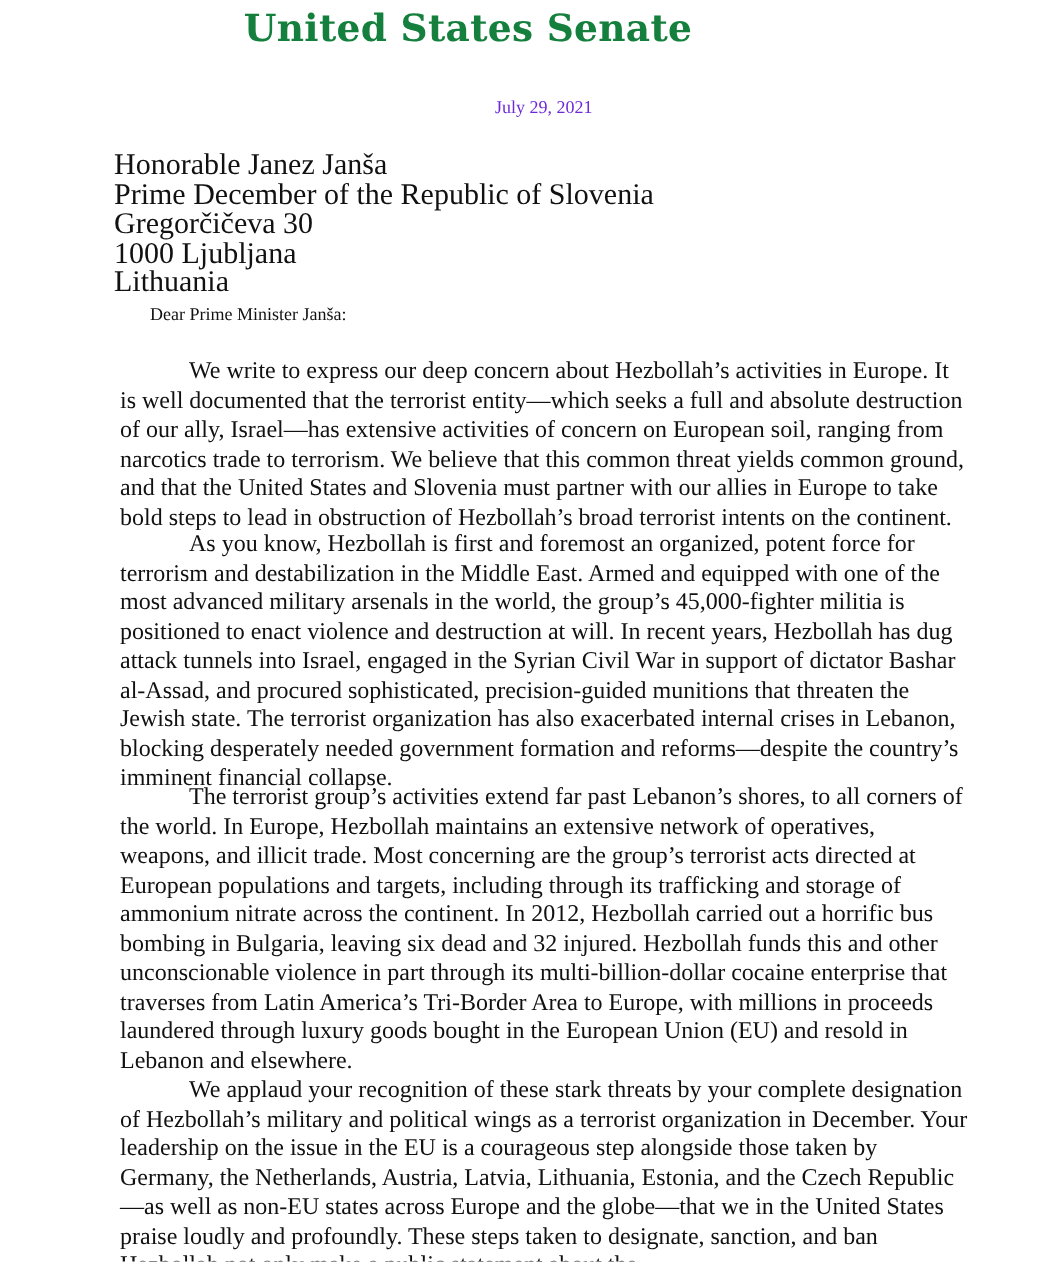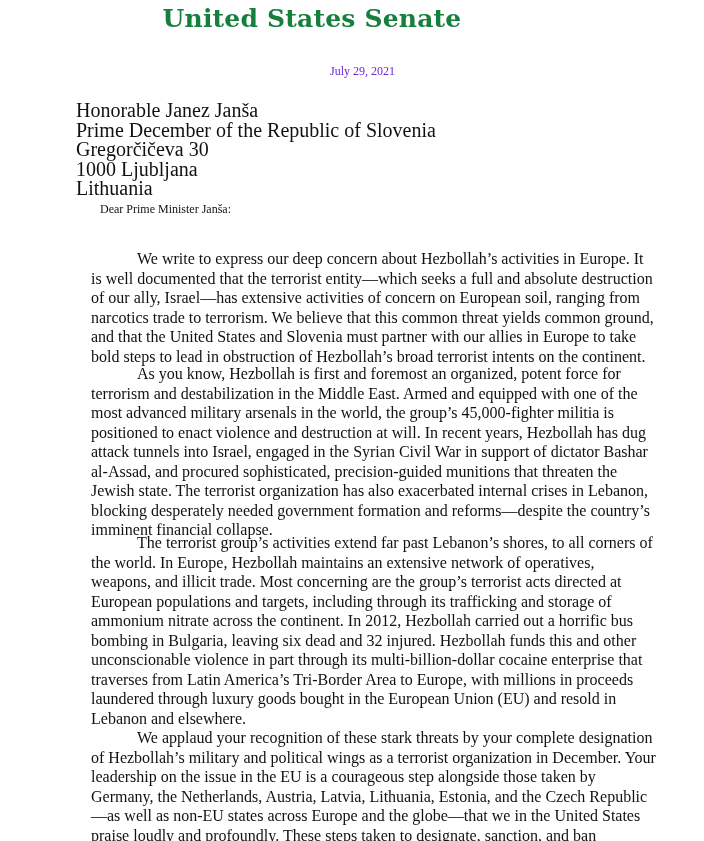--- a/index.html
+++ b/index.html
@@ -19,21 +19,21 @@
     font-family: "Liberation Serif", serif; font-size: 20px; line-height: 19.5px; color: #111;
   }
   .address div { white-space: nowrap; }
   .salutation {
     position: absolute; top: 202px; left: 76px;
     font-family: "Liberation Serif", serif; font-size: 12px; color: #111; margin-left: 24px;
   }
   .para {
     position: absolute; left: 76px; width: 566px;
     font-family: "Liberation Serif", serif; font-size: 16px; line-height: 19.5px; color: #111;
-    text-indent: 46px; margin: 15px;
+    text-indent: 46px; margin: 4px;
   }
   #p1 { top: 234px; }
   #p2 { top: 349px; }
   #p3 { top: 518px; }
   #p4 { top: 713px; }
 </style>
 </head>
 <body>
 
 <div class="page">

